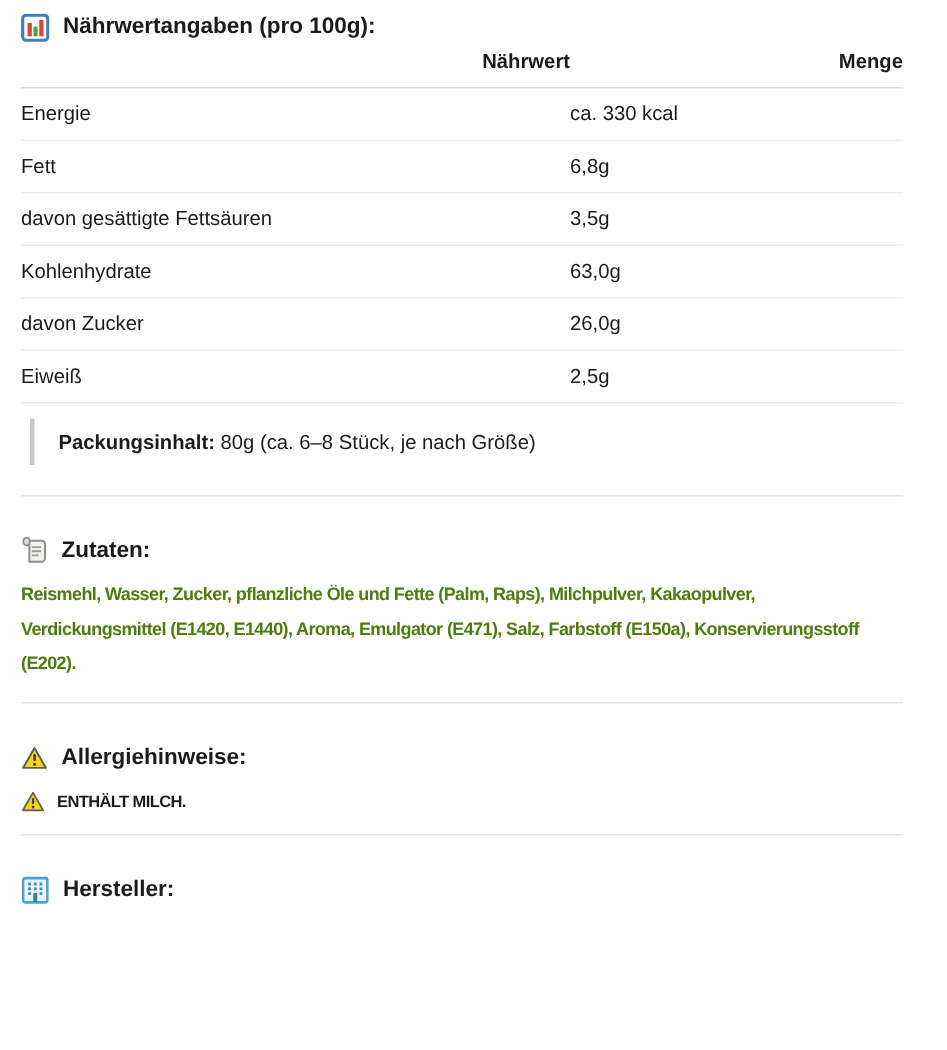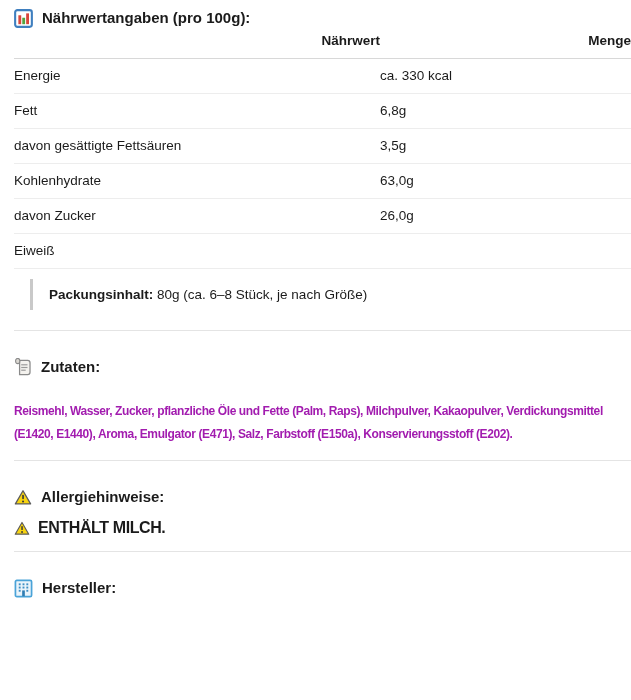--- a/index.html
+++ b/index.html
@@ -2,63 +2,63 @@
 <html><head>
 <meta charset="utf-8">
 <style>
   * { box-sizing: border-box; margin: 0; padding: 0; }
   html, body { background: #ffffff; }
   body {
     width: 631px; height: 700px; overflow: hidden;
     font-family: "Liberation Sans", sans-serif;
     color: #1b1b1b;
   }
-  .doc { padding: 8px 0 0 14px; }
+  .doc { padding: 8px 29px 0 14px; }
 
   
   .sec-head {
     display: flex; align-items: center; gap: 9px;
     font-size: 15px; font-weight: 700; line-height: 20px;
   }
   .sec-head .ico { flex: 0 0 auto; display: inline-flex; }
 
   
   .ntable { margin-top: 2px; }
   .trow { display: flex; align-items: center; border-bottom: 1px solid #ededed; padding: 9px 0 10px 0; }
   .trow .c1 { width: 366px; flex: 0 0 366px; font-size: 13.5px; }
   .trow .c2 { flex: 1; font-size: 13.5px; }
   .trow.thead { font-weight: 700; border-bottom: 1px solid #d8d8d8; padding: 3px 0 10px 0; text-align: right; }
 
   
   .pkg-quote {
-    margin: 10px 0 0 16px;
+    margin: 10px 0 0 6px;
     border-left: 3px solid #c9c9c9;
     padding: 7px 0 7px 16px;
     font-size: 13.5px; line-height: 17px;
   }
   .pkg-quote .b { font-weight: 700; }
 
   hr.rule { border: none; border-top: 1px solid #e4e4e4; height: 0; }
   #rule-1 { margin-top: 20px; }
   #rule-2 { margin-top: 14px; }
   #rule-3 { margin-top: 14px; }
   .after-rule { margin-top: 26px; }
 
   
   .ingredients-text {
-    margin-top: 23px;
+    margin-top: 8px;
     font-size: 12px; font-weight: 700; letter-spacing: -0.4px;
-    line-height: 23px; color: #a21caf;
+    line-height: 23px; color: #4d7c0f;
   }
 
   
   .allergen-item {
     display: flex; align-items: center; gap: 8px;
     margin-top: 12px;
-    font-size: 16px; font-weight: 700; letter-spacing: -0.4px;
+    font-size: 11px; font-weight: 700; letter-spacing: -0.4px;
     white-space: nowrap;
   }
   .allergen-item .ico { flex: 0 0 auto; display: inline-flex; }
 
   
   .manufacturer-text { margin-top: 12px; font-size: 13px; font-weight: 700; letter-spacing: -0.2px; }
 </style>
 </head>
 <body>
 
@@ -96,20 +96,21 @@
     <div class="trow">
       <div class="c1">Kohlenhydrate</div>
       <div class="c2">63,0g</div>
     </div>
     <div class="trow">
       <div class="c1">davon Zucker</div>
       <div class="c2">26,0g</div>
     </div>
     <div class="trow">
       <div class="c1">Eiweiß</div>
+      <div class="c2">2,5g</div>
     </div>
   </div>
 
   <div class="pkg-quote">
     <span class="b">Packungsinhalt:</span><span> 80g (ca. 6–8 Stück, je nach Größe)</span>
   </div>
 
   <hr class="rule" id="rule-1">
 
   <div class="sec-head after-rule">

